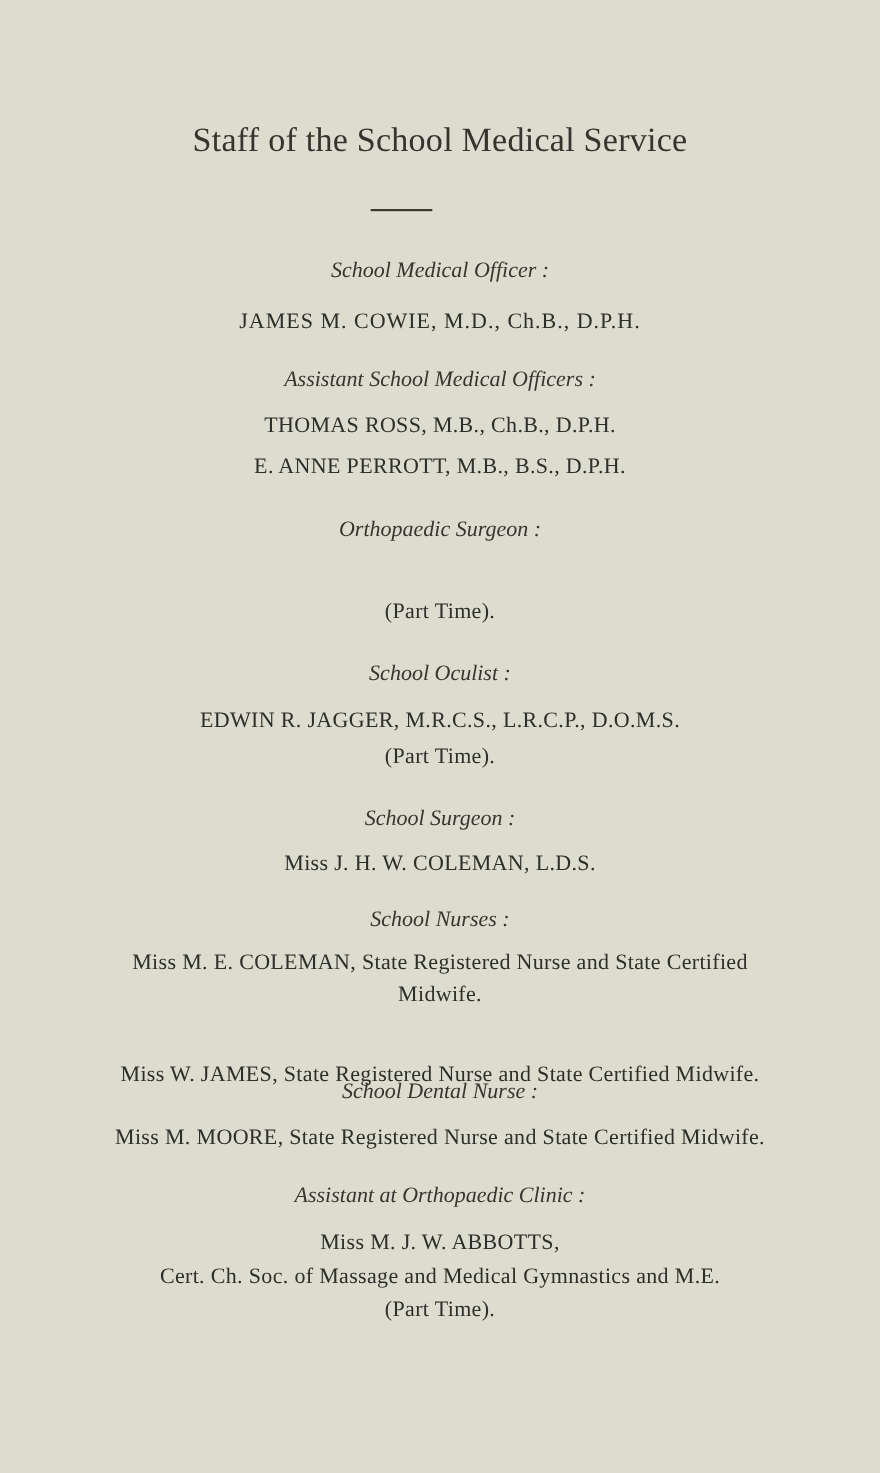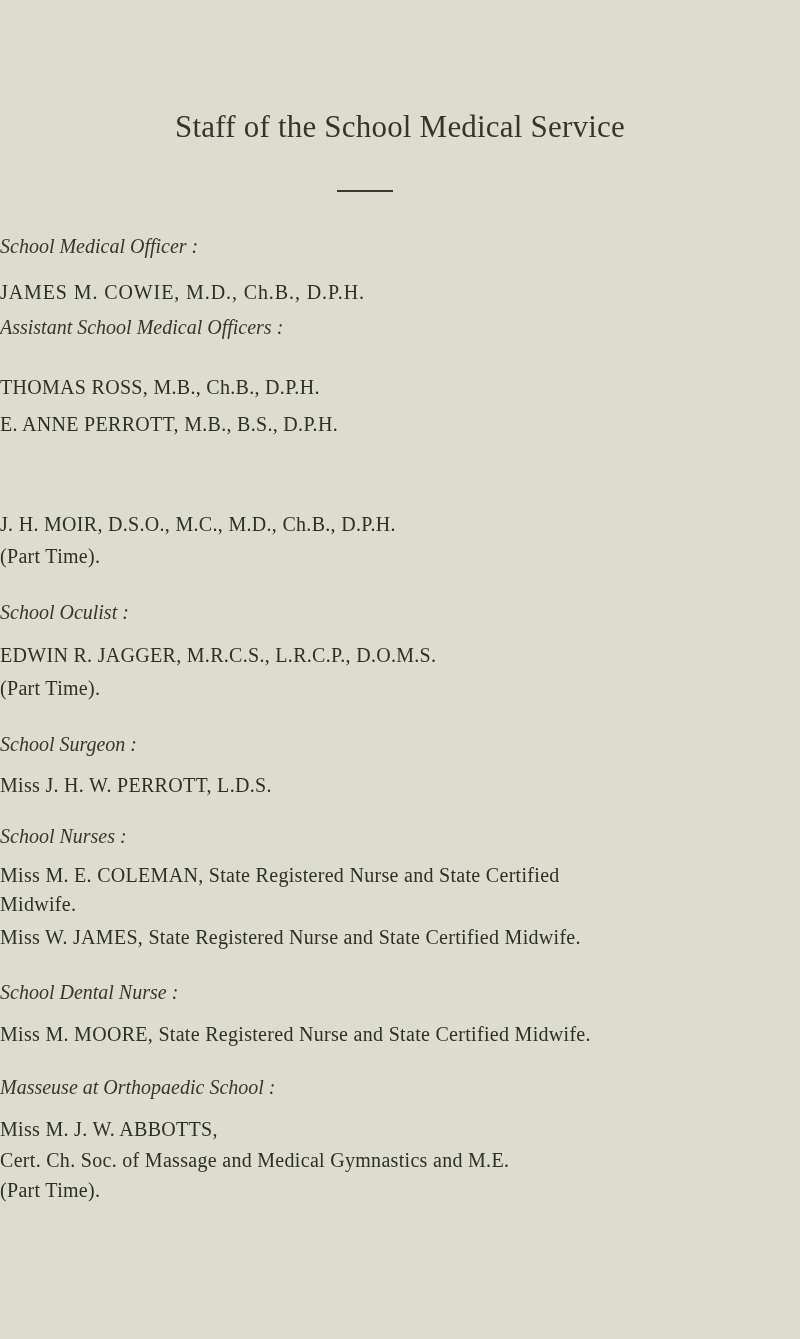--- a/index.html
+++ b/index.html
@@ -36,20 +36,21 @@
       top: 190px;
       left: 337px;
       width: 56px;
       height: 2px;
       background: #3a3a33;
     }
     .line {
       position: absolute;
       left: 0;
       width: 800px;
+      text-align: center;
       white-space: nowrap;
     }
     .heading {
       font-style: italic;
       font-size: 20px;
       color: #36362f;
     }
     .name {
       font-size: 20px;
       letter-spacing: 0.3px;
@@ -61,41 +62,41 @@
 <body>
 
 <div class="page">
 
   <div class="title">Staff of the School Medical Service</div>
   <div class="rule"></div>
 
   <div class="line heading" style="top:235px">School Medical Officer :</div>
   <div class="line name wide" style="top:281px">JAMES M. COWIE, M.D., Ch.B., D.P.H.</div>
 
-  <div class="line heading" style="top:316px">Assistant School Medical Officers :</div>
+  <div class="line heading" style="top:334px">Assistant School Medical Officers :</div>
   <div class="line name" style="top:376px">THOMAS ROSS, M.B., Ch.B., D.P.H.</div>
   <div class="line name" style="top:413px">E. ANNE PERROTT, M.B., B.S., D.P.H.</div>
 
-  <div class="line name" style="top:513px">J. H. MOIR, D.S.O., M.C., M.D., Ch.B., D.P.H.</div>
+  <div class="line heading" style="top:470px">Orthopaedic Surgeon :</div>
   <div class="line name" style="top:545px">(Part Time).</div>
 
   <div class="line heading" style="top:601px">School Oculist :</div>
   <div class="line name" style="top:644px">EDWIN R. JAGGER, M.R.C.S., L.R.C.P., D.O.M.S.</div>
   <div class="line name" style="top:677px">(Part Time).</div>
 
   <div class="line heading" style="top:733px">School Surgeon :</div>
-  <div class="line name" style="top:774px">Miss J. H. W. PERROTT, L.D.S.</div>
+  <div class="line name" style="top:774px">Miss J. H. W. COLEMAN, L.D.S.</div>
 
   <div class="line heading" style="top:825px">School Nurses :</div>
   <div class="line name" style="top:864px">Miss M. E. COLEMAN, State Registered Nurse and State Certified</div>
   <div class="line name" style="top:893px">Midwife.</div>
-  <div class="line name" style="top:926px">Miss W. JAMES, State Registered Nurse and State Certified Midwife.</div>
+  <div class="line name" style="top:966px">Miss W. JAMES, State Registered Nurse and State Certified Midwife.</div>
 
   <div class="line heading" style="top:981px">School Dental Nurse :</div>
   <div class="line name" style="top:1023px">Miss M. MOORE, State Registered Nurse and State Certified Midwife.</div>
 
-  <div class="line heading" style="top:1076px">Masseuse at Orthopaedic School :</div>
+  <div class="line heading" style="top:1076px">Assistant at Orthopaedic Clinic :</div>
   <div class="line name" style="top:1118px">Miss M. J. W. ABBOTTS,</div>
   <div class="line name" style="top:1149px">Cert. Ch. Soc. of Massage and Medical Gymnastics and M.E.</div>
   <div class="line name" style="top:1179px">(Part Time).</div>
 
 
 </div>
 
 </body></html>

